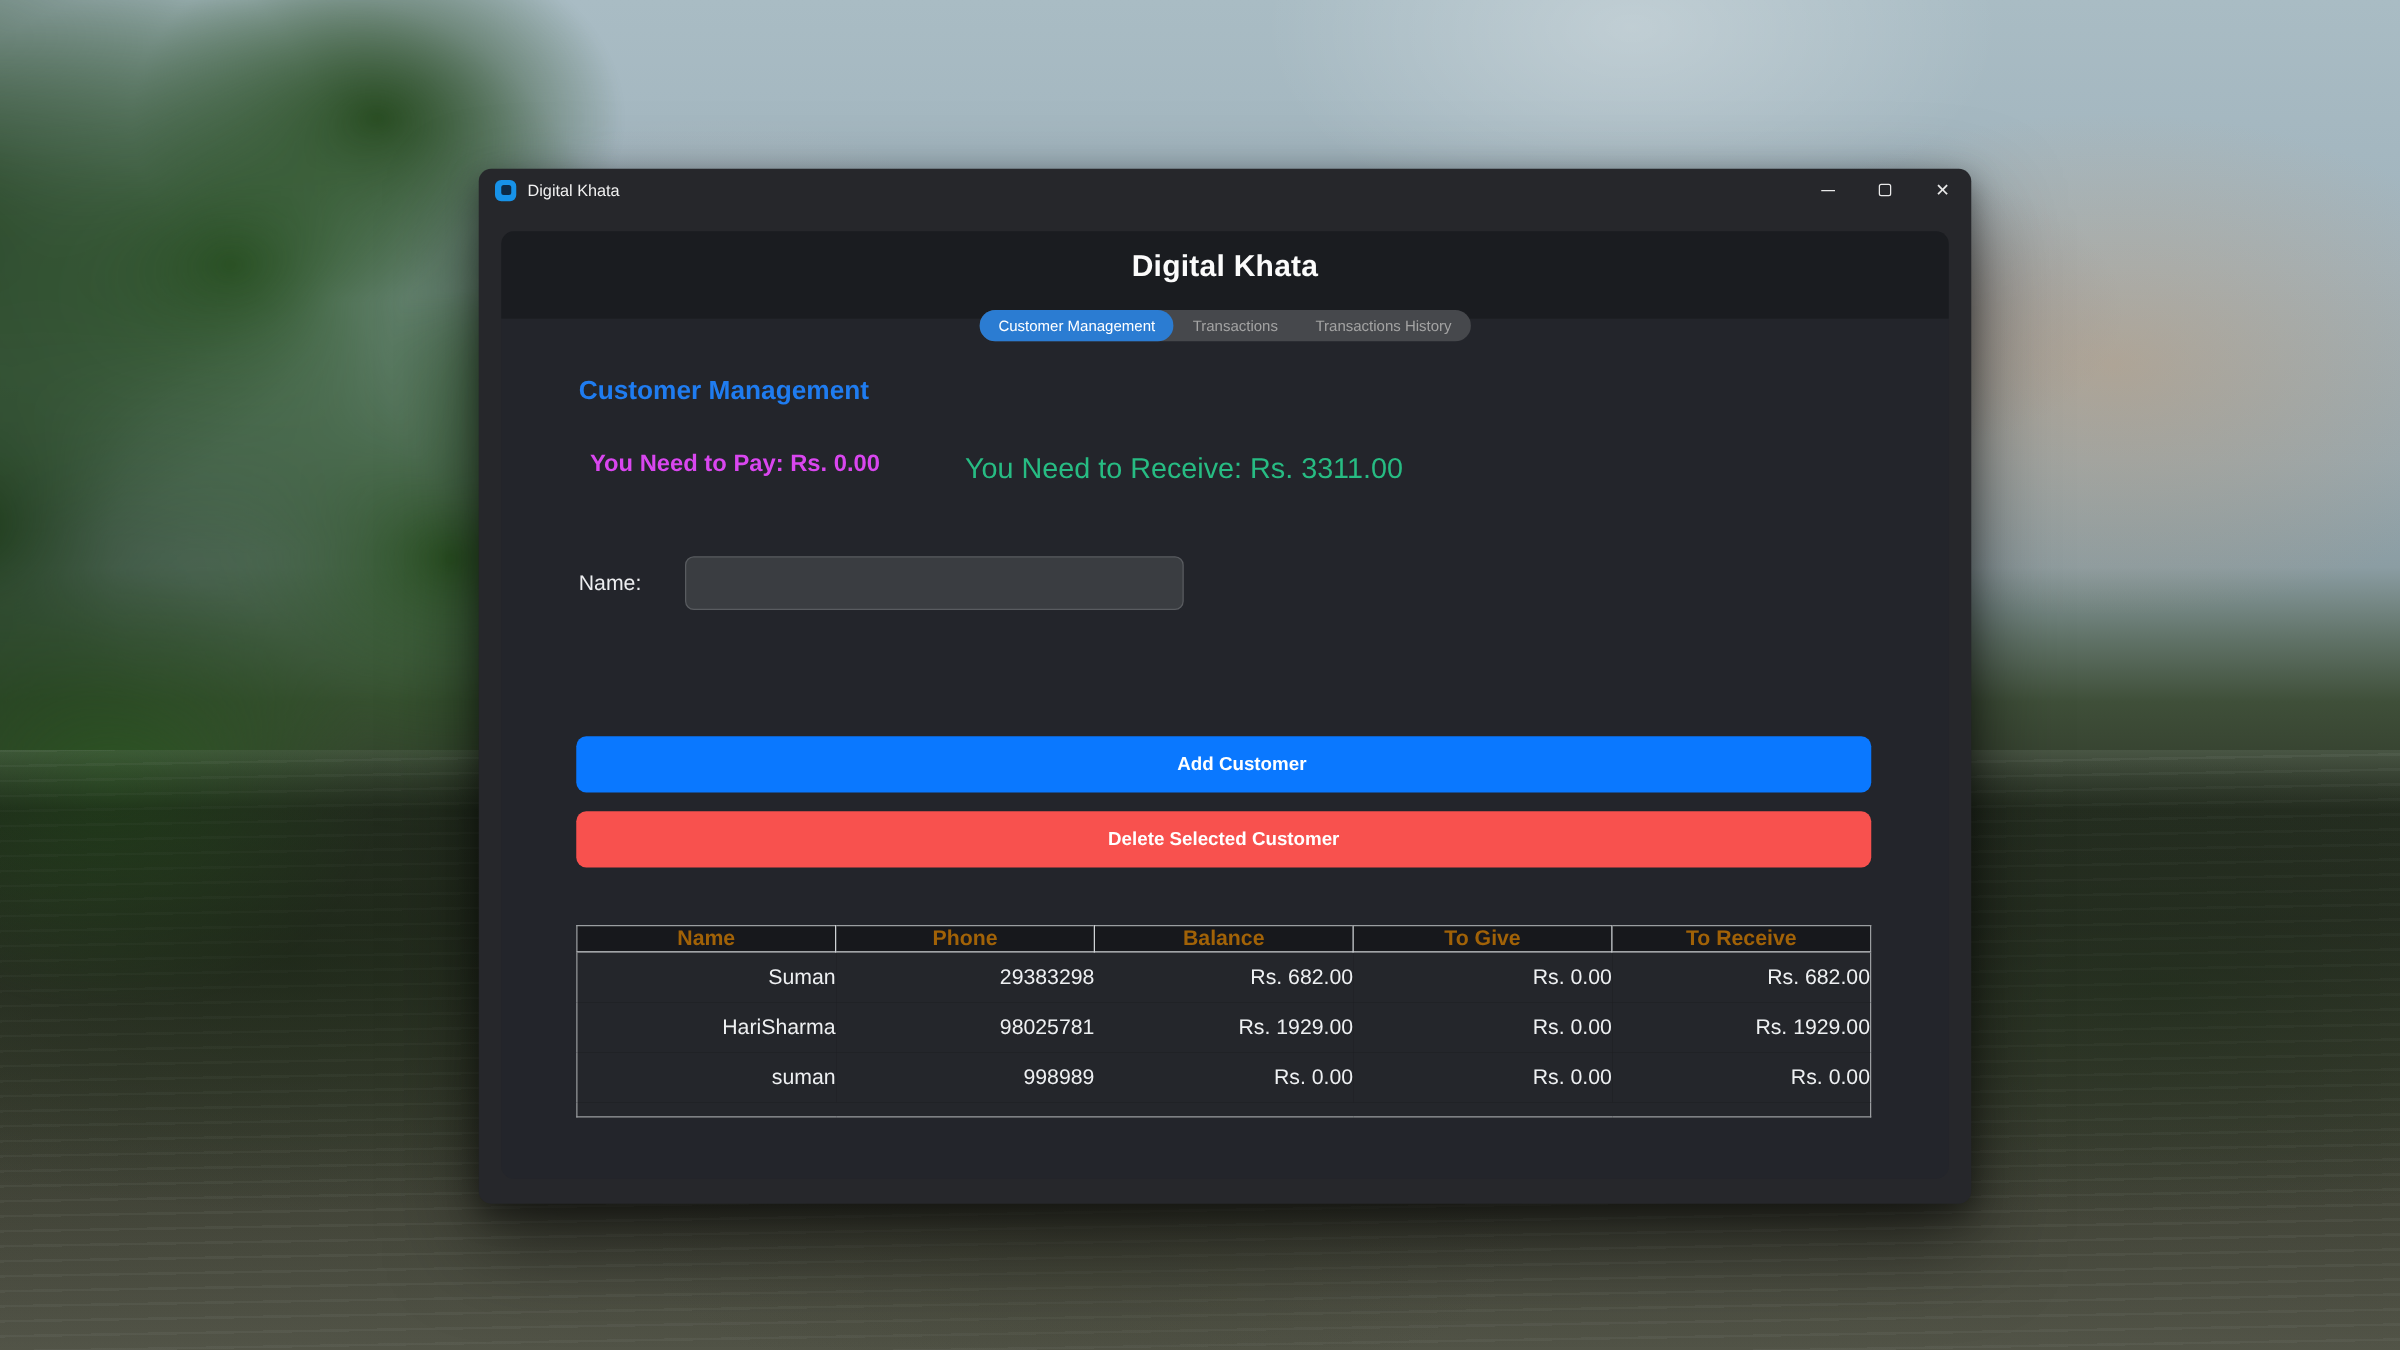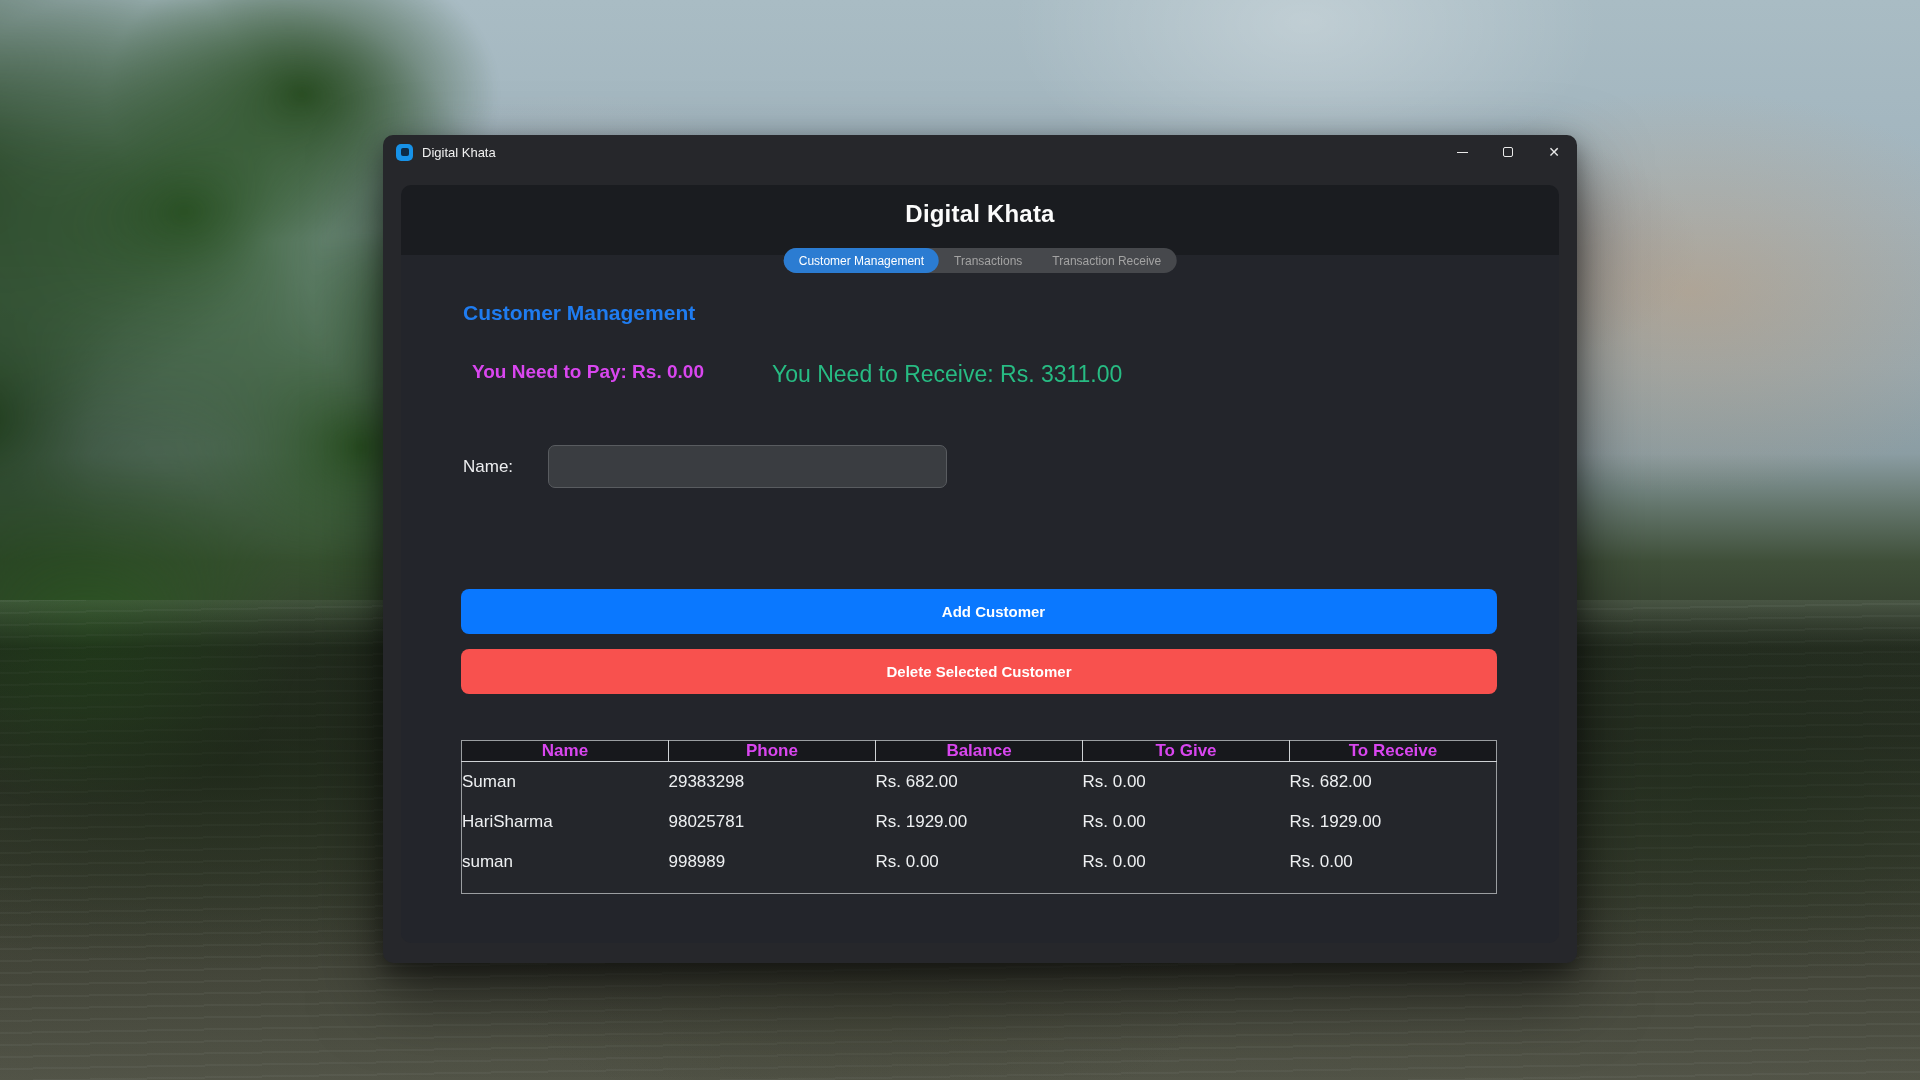--- a/index.html
+++ b/index.html
@@ -90,25 +90,25 @@
     font-family:"Liberation Sans","DejaVu Sans",sans-serif; }
 
   .btn { position:absolute; left:60px; width:1036px; height:45px; border:none; border-radius:8px;
     font-size:15px; font-weight:bold; color:#ffffff; cursor:default;
     font-family:"Liberation Sans","DejaVu Sans",sans-serif; }
   .btn-add { top:334px; background:#0a78ff;padding-left:29px; }
   .btn-delete { top:394px; background:#f8514e; }
 
   .customers { position:absolute; left:60px; top:485px; width:1036px;
     border-collapse:collapse; border:1px solid #9b9ea1; background:#17181c; table-layout:fixed; }
-  .customers th { height:16px; font-size:17px; font-weight:bold; color:#d946ef; text-align:center;
+  .customers th { height:16px; font-size:17px; font-weight:bold; color:#a16207; text-align:center;
     background:#17181c; border-right:1px solid #cfd2d5; border-bottom:1px solid #cfd2d5; }
   .customers th:last-child { border-right:none; }
   .customers tbody { background:#24262b; }
-  .customers td { height:40px; font-size:17px; color:#eef0f2; text-align:left; }
+  .customers td { height:40px; font-size:17px; color:#eef0f2; text-align:right; }
   .customers tr.spacer td { height:12px; }
 </style>
 </head>
 <body>
 
 <div class="wallpaper">
   <div class="wp-forest-left"></div>
   <div class="wp-forest-right"></div>
   <div class="wp-water"></div>
 </div>
@@ -133,21 +133,21 @@
     </div>
   </div>
 
   <div class="header-card">
     <h1>Digital Khata</h1>
   </div>
 
   <div class="tabbar">
     <span class="tab active">Customer Management</span>
     <span class="tab">Transactions</span>
-    <span class="tab">Transaction Receive</span>
+    <span class="tab">Transactions History</span>
   </div>
 
   <div class="panel">
 
     <div class="section-title">Customer Management</div>
 
     <div class="summary-pay">You Need to Pay: Rs. 0.00</div>
     <div class="summary-receive">You Need to Receive: Rs. 3311.00</div>
 
     <div class="form-row name">

